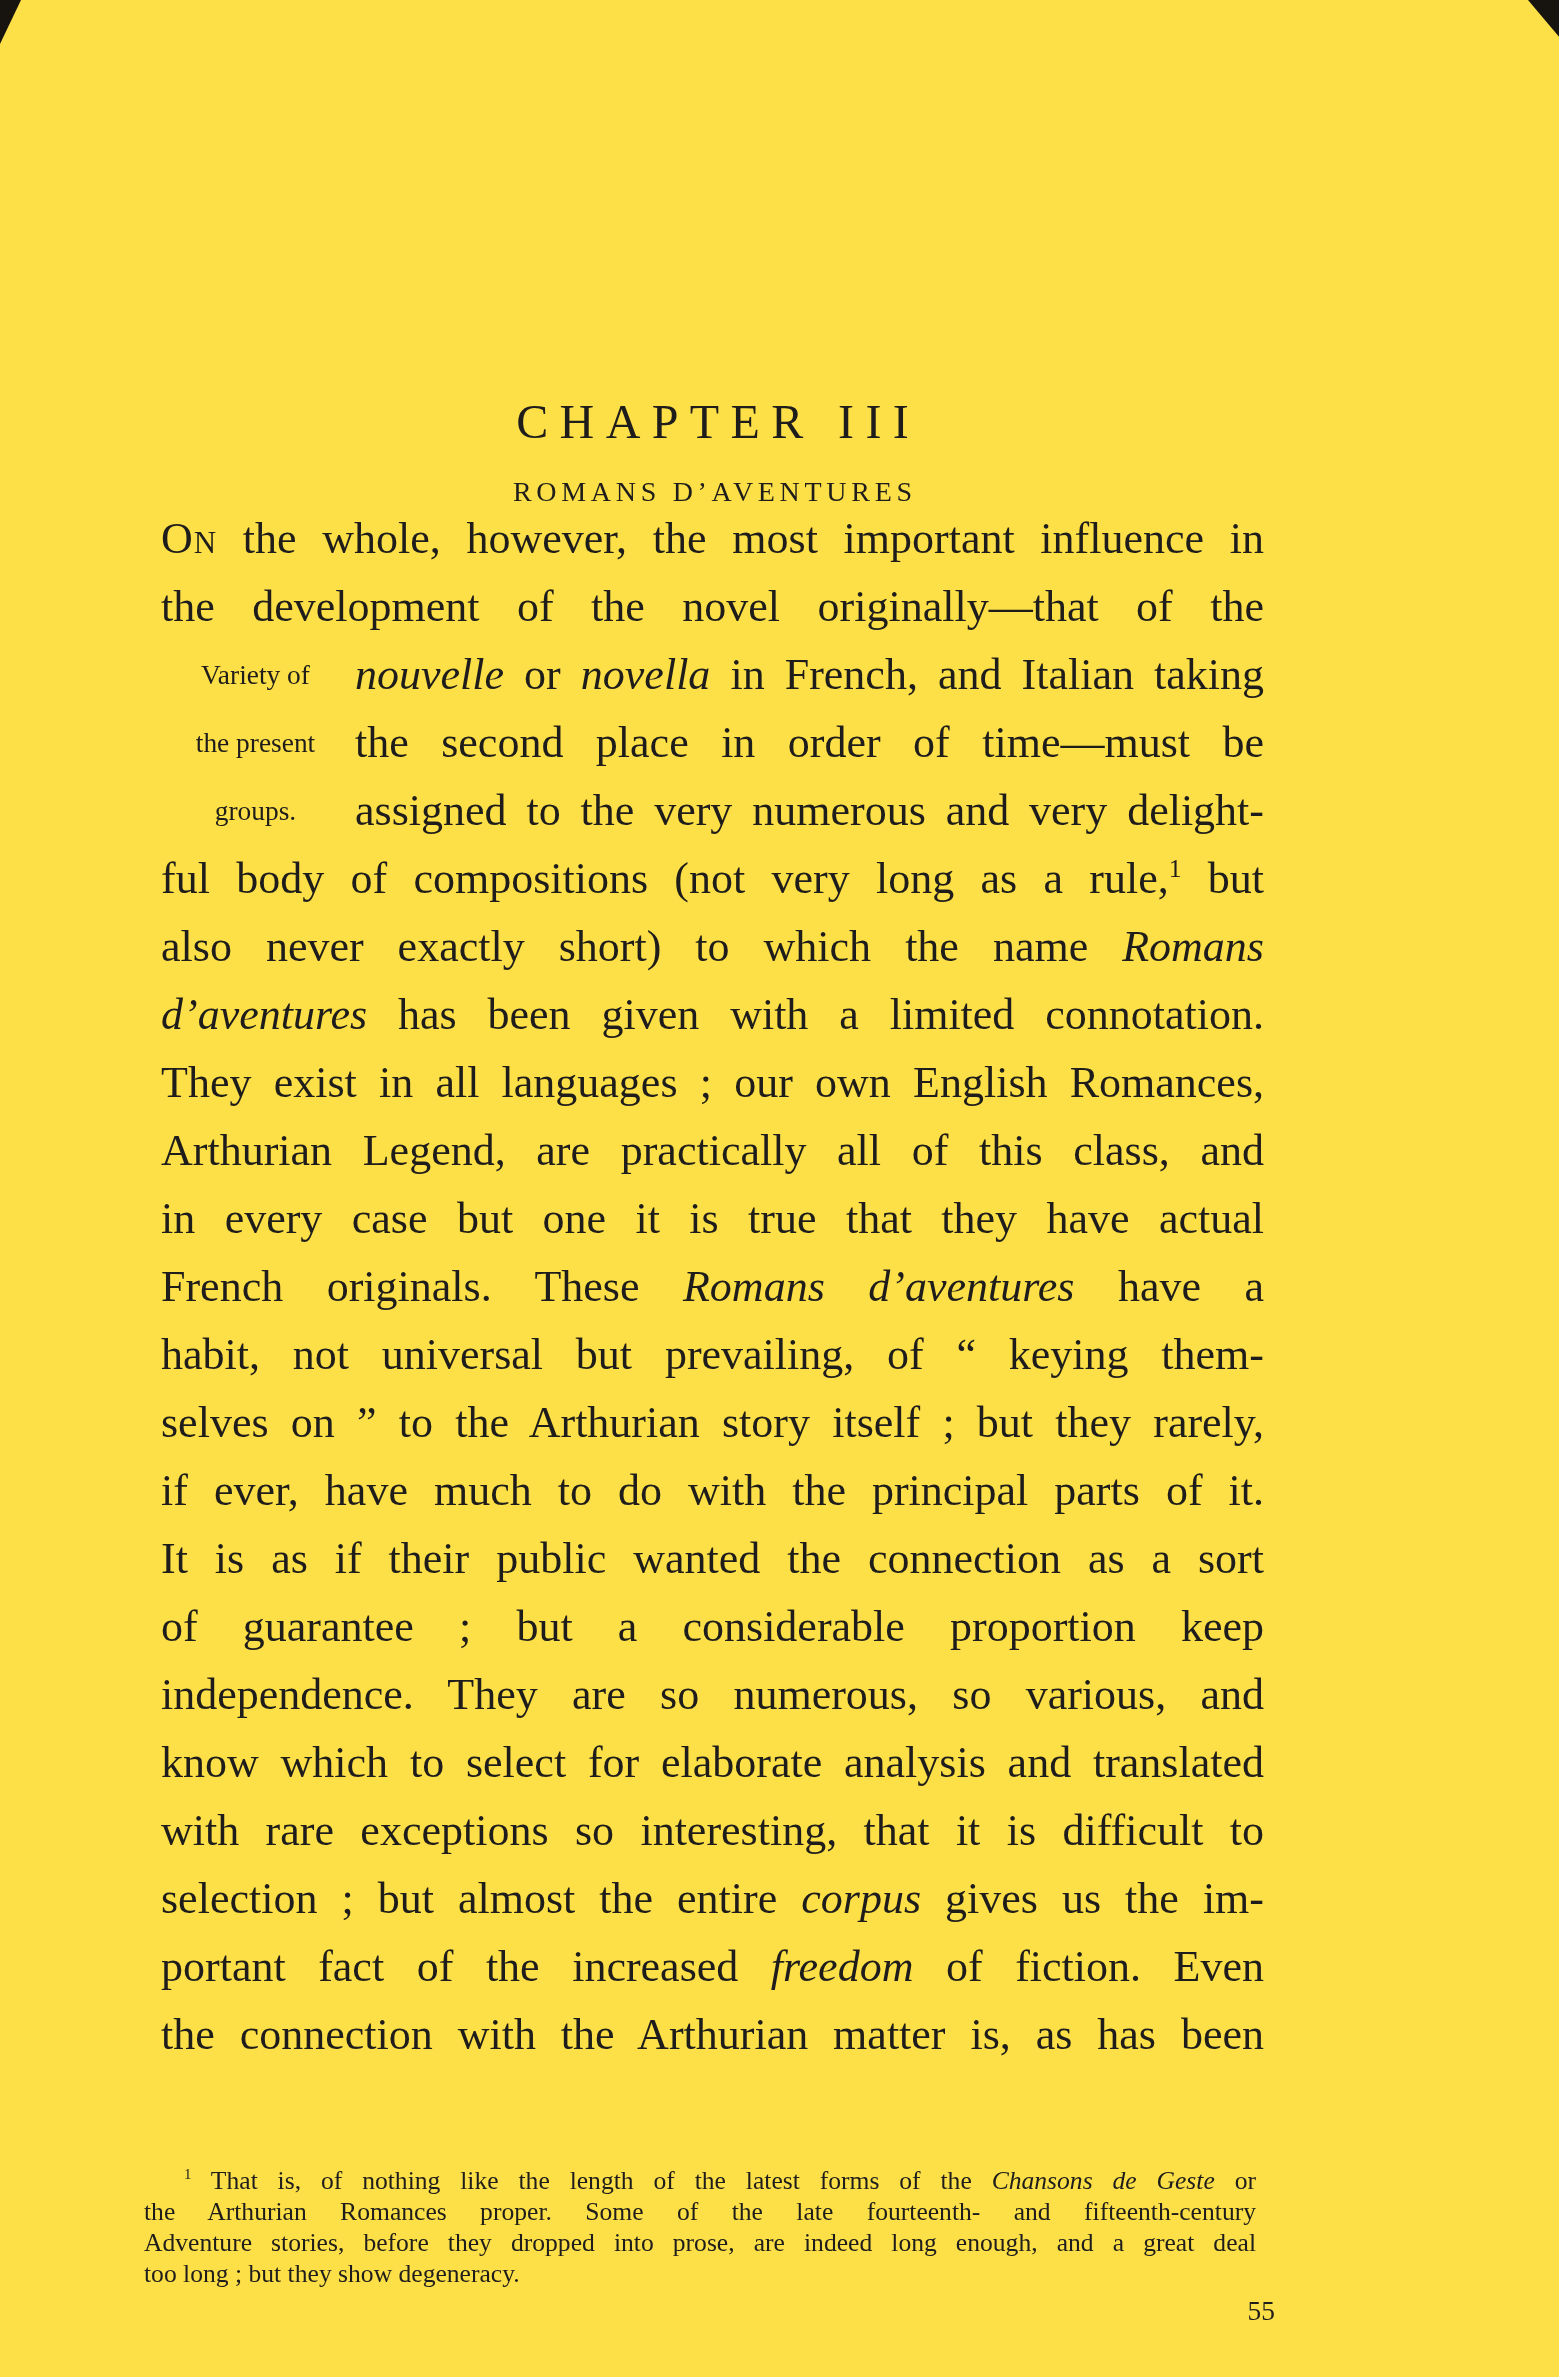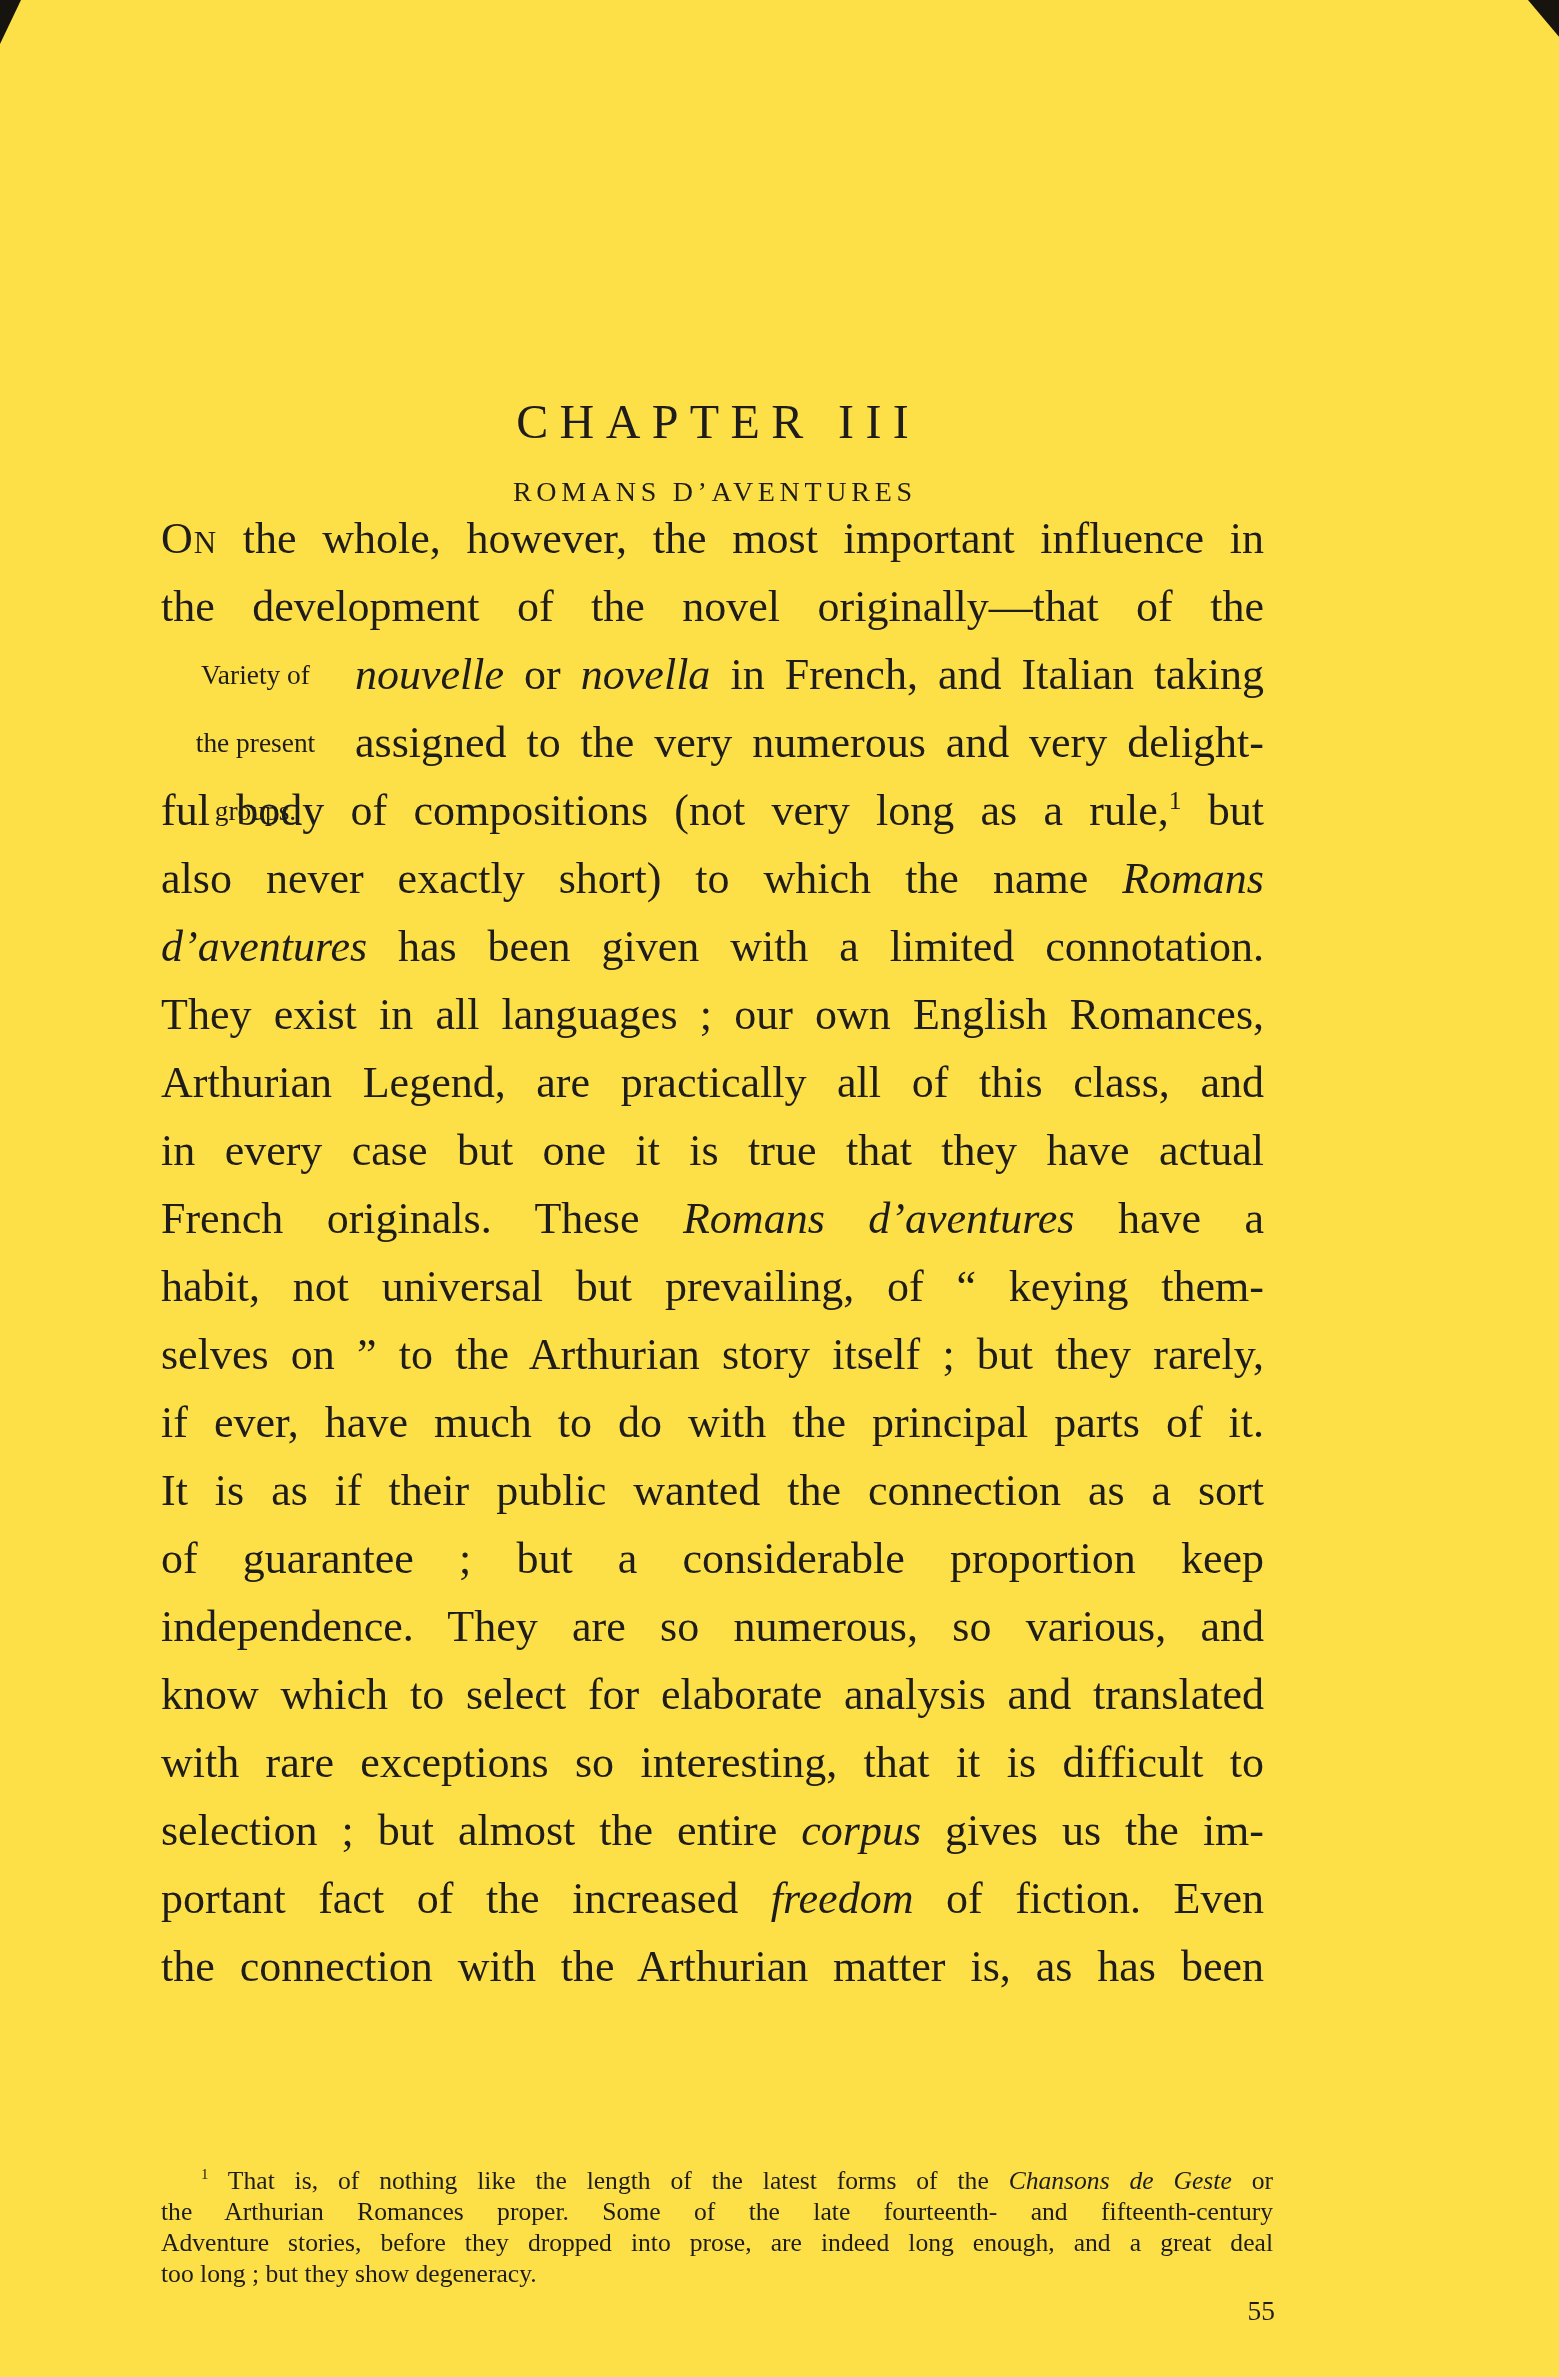--- a/index.html
+++ b/index.html
@@ -34,21 +34,21 @@
   .line.indent { padding-left:194px; }
   .it { font-style:italic; }
   .sc { font-variant:small-caps; letter-spacing:0.9px; }
   sup { font-size:0.58em; line-height:0; vertical-align:super; }
   .sidenote {
     position:absolute; top:136px; left:0; width:189px;
     font-size:27.4px; line-height:68px;
   }
   .body-text .sidenote .line { text-align:right; text-align-last:center; }
   .footnote {
-    position:absolute; top:2165px; left:161px; width:1112px;
+    position:absolute; top:2165px; left:144px; width:1112px;
     font-size:25.6px; line-height:31px;
   }
   .footnote > .line { text-align:justify; text-align-last:justify; }
   .footnote > .line.fn-first { padding-left:40px; }
   .footnote > .line.no-just { text-align-last:left; }
   .page-number {
     position:absolute; top:2296px; left:172px; width:1103px;
     text-align:right; font-size:27.4px;
   }
 </style>
@@ -66,20 +66,21 @@
 
   <div class="body-text">
     <div class="sidenote">
         <div class="line"><span>Variety of</span></div>
         <div class="line"><span>the present</span></div>
         <div class="line"><span>groups.</span></div>
       </div>
   <div class="line"><span class="sc">On</span><span> the whole, however, the most important influence in</span></div>
       <div class="line"><span>the development of the novel originally—that of the</span></div>
       <div class="line indent"><span class="it">nouvelle</span><span> or </span><span class="it">novella</span><span> in French, and Italian taking</span></div>
+      <div class="line indent"><span>the second place in order of time—must be</span></div>
       <div class="line indent"><span>assigned to the very numerous and very delight-</span></div>
       <div class="line"><span>ful body of compositions (not very long as a rule,</span><sup>1</sup><span> but</span></div>
       <div class="line"><span>also never exactly short) to which the name </span><span class="it">Romans</span></div>
       <div class="line"><span class="it">d’aventures</span><span> has been given with a limited connotation.</span></div>
       <div class="line"><span>They exist in all languages ; our own English Romances,</span></div>
       <div class="line"><span>Arthurian Legend, are practically all of this class, and</span></div>
       <div class="line"><span>in every case but one it is true that they have actual</span></div>
       <div class="line"><span>French originals. These </span><span class="it">Romans d’aventures</span><span> have a</span></div>
       <div class="line"><span>habit, not universal but prevailing, of “ keying them-</span></div>
       <div class="line"><span>selves on ” to the Arthurian story itself ; but they rarely,</span></div>

